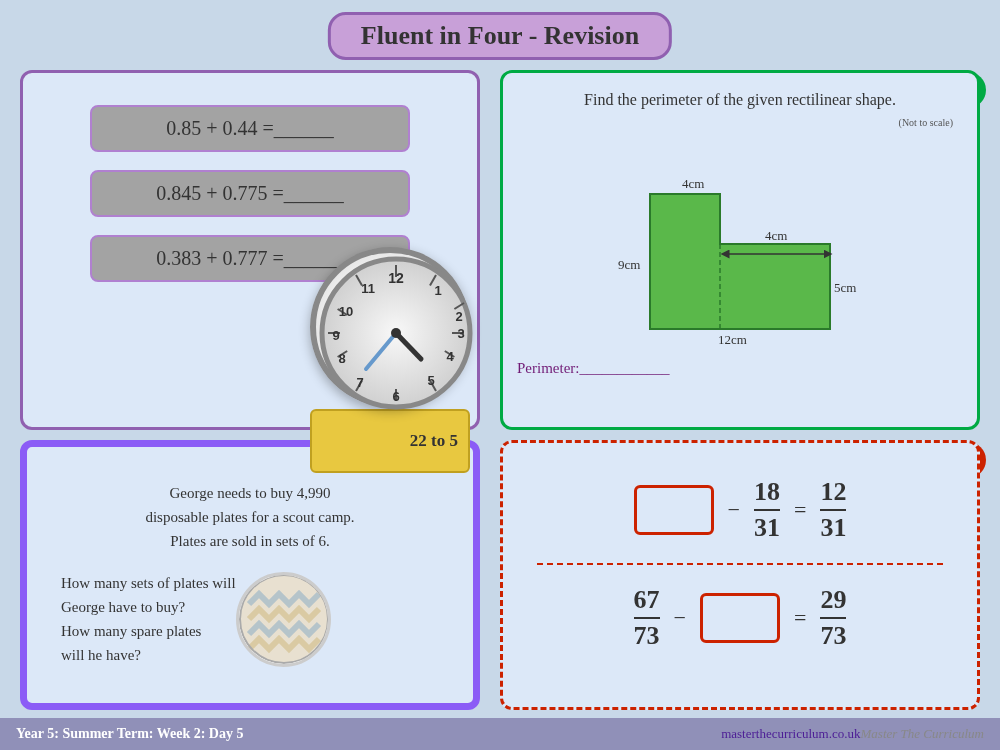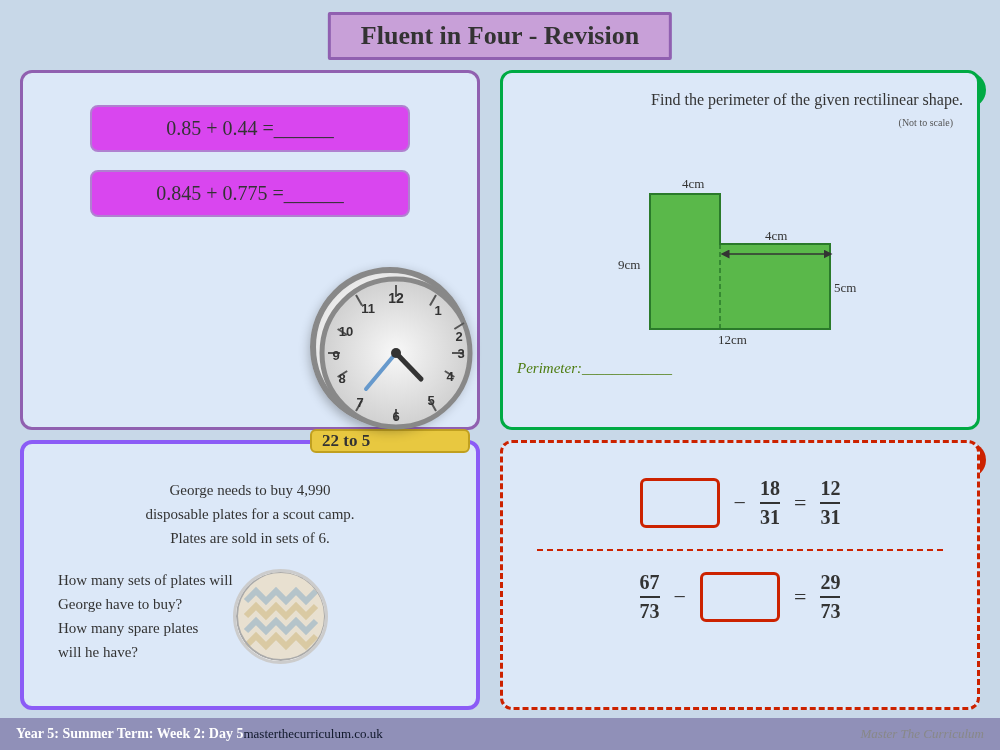--- a/index.html
+++ b/index.html
@@ -13,21 +13,21 @@
     }
 
     
     .title-bar {
       position: absolute;
       top: 12px;
       left: 50%;
       transform: translateX(-50%);
       background: #c8a0d8;
       border: 3px solid #9060b0;
-      border-radius: 2px;
+      border-radius: 18px;
       padding: 6px 30px;
       font-size: 26px;
       font-weight: bold;
       color: #333;
       white-space: nowrap;
     }
 
     
     .quadrant {
       position: absolute;
@@ -54,21 +54,21 @@
       border: 3px solid #00aa44;
       background: #dce8f8;
     }
 
     
     .q3 {
       top: 440px;
       left: 20px;
       width: 460px;
       height: 270px;
-      border: 4px solid #8b5cf6;
+      border: 7px solid #8b5cf6;
       background: #dce8f8;
     }
 
     
     .q4 {
       top: 440px;
       left: 500px;
       width: 480px;
       height: 270px;
       border: 3px dashed #cc2200;
@@ -88,34 +88,34 @@
       font-weight: bold;
       color: white;
     }
     .badge-1 { background: #9060b0; top: 72px; left: 22px; }
     .badge-2 { background: #00aa44; top: 72px; left: 950px; }
     .badge-3 { background: #e8b800; top: 442px; left: 22px; }
     .badge-4 { background: #cc2200; top: 442px; left: 950px; }
 
     
     .math-box {
-      background: #d946ef;
+      background: #a3a3a3;
       border: 2px solid #b080d0;
       border-radius: 8px;
       padding: 10px 4px;
       font-size: 20px;
       color: #333;
       margin: 18px auto;
       width: 320px;
       text-align: center;
     }
 
     
     .q2-title {
-      text-align: right;
+      text-align: center;
       font-size: 16px;
       color: #333;
       margin-bottom: 8px;
       margin-top: 4px;
     }
 
     
     .perimeter-line {
       position: absolute;
       bottom: 14px;
@@ -150,44 +150,44 @@
       background: radial-gradient(circle, #f0f0f0 60%, #d0d0d0 100%);
       border: 6px solid #888;
       position: relative;
       box-shadow: 0 4px 12px rgba(0,0,0,0.3);
     }
 
     .clock-label {
       background: #e8c840;
       border: 2px solid #c0a020;
       border-radius: 6px;
-      text-align: left;
+      text-align: right;
       font-size: 17px;
       font-weight: bold;
       color: #333;
-      padding: 0 10px;
+      padding: 20px 10px;
       margin-top: 2px;
     }
 
     
     .fraction-eq {
       display: flex;
       align-items: center;
       justify-content: center;
       gap: 14px;
       margin: 20px 0;
       font-size: 22px;
       color: #333;
     }
 
     .fraction {
       display: inline-flex;
       flex-direction: column;
       align-items: center;
-      font-size: 20px;
+      font-size: 26px;
       font-weight: bold;
     }
 
     .fraction-line {
       width: 100%;
       height: 2px;
       background: #333;
       margin: 2px 0;
     }
 
@@ -214,22 +214,22 @@
     }
 
     .footer-left {
       color: white;
       font-size: 14px;
       font-weight: bold;
     }
 
     .footer-center {
       flex: 1;
-      text-align: left;
-      color: #0f172a;
+      text-align: right;
+      color: #4c1d95;
       font-size: 13px;
     }
 
     .footer-right {
       color: #888;
       font-size: 13px;
       font-style: italic;
       text-align: right;
     }
 
@@ -249,20 +249,21 @@
 
 <div class="badge badge-2">2</div>
 
 <div class="badge badge-3">3</div>
 
 <div class="badge badge-4">4</div>
 
 <div class="quadrant q1">
   <div class="math-box">0.85 + 0.44 =______</div>
   <div class="math-box">0.845 + 0.775 =______</div>
+  <div class="math-box">0.383 + 0.777 =______</div>
 </div>
 
 <div class="quadrant q2">
   <div class="q2-title">Find the perimeter of the given rectilinear shape.</div>
   <div class="q2-note">(Not to scale)</div>
 
   <div style="position:relative; margin: 16px auto; width: 300px; height: 200px;">
     <svg width="300" height="200">
 
       <polygon points="60,50 130,50 130,100 240,100 240,185 60,185" fill="#5ab84a" stroke="#2a7a2a" stroke-width="2"></polygon>
@@ -285,21 +286,21 @@
 
       <text x="175" y="96" font-size="13" fill="#333" font-family="Comic Sans MS, cursive">4cm</text>
 
       <text x="28" y="125" font-size="13" fill="#333" font-family="Comic Sans MS, cursive">9cm</text>
 
       <text x="244" y="148" font-size="13" fill="#333" font-family="Comic Sans MS, cursive">5cm</text>
 
       <text x="128" y="200" font-size="13" fill="#333" font-family="Comic Sans MS, cursive">12cm</text>
     </svg>
   </div>
-  <div class="perimeter-line" style="position:relative; bottom:auto; left:auto; transform:none; margin-top:12px; font-size:15px; color:#4d7c0f;font-style:italic;">Perimeter:____________</div>
+  <div class="perimeter-line" style="position:relative; bottom:auto; left:auto; transform:none; margin-top:12px; font-size:15px; color:#701a75;">Perimeter:____________</div>
 </div>
 
 <div class="quadrant q3">
   <div class="q3-text">
     <span>George needs to buy 4,990</span><br>
     <span>disposable plates for a scout camp.</span><br>
     <span>Plates are sold in sets of 6.</span>
   </div>
   <div style="display:flex; align-items:center; margin-top:18px; padding: 0 20px;">
     <div class="q3-text" style="margin-top:0; text-align:left;">

